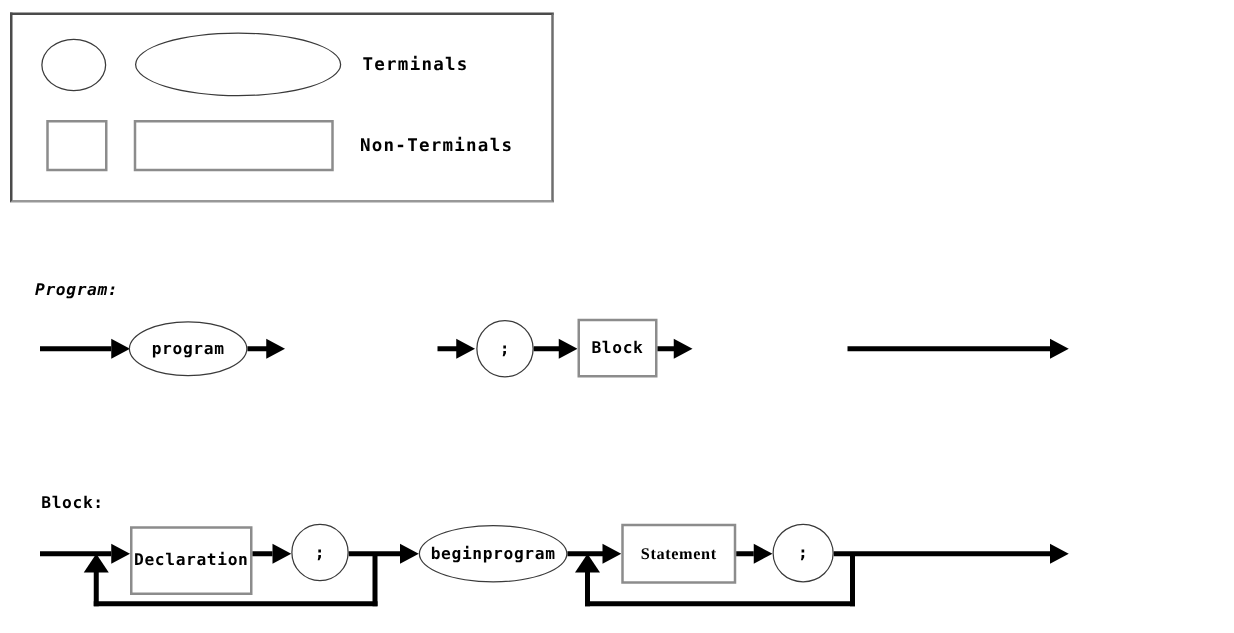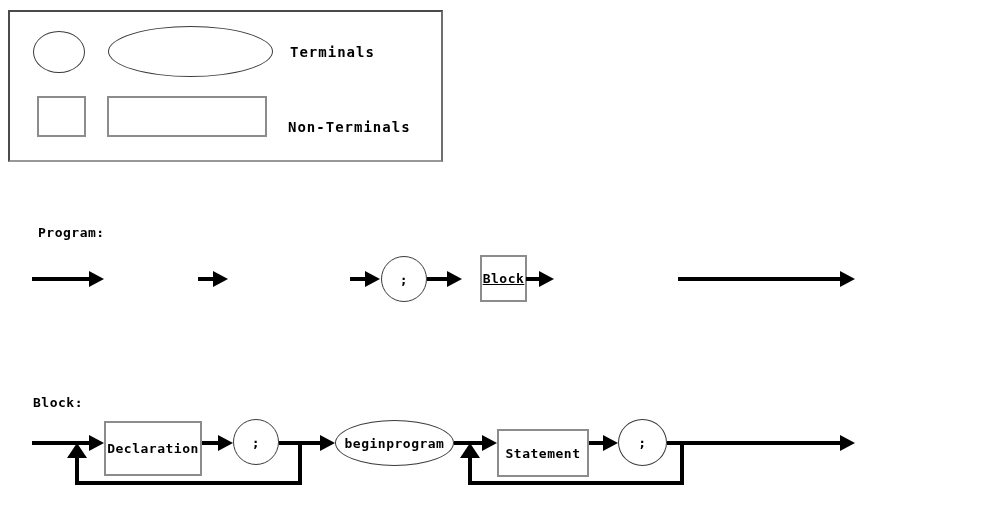--- a/index.html
+++ b/index.html
@@ -63,44 +63,47 @@
 
 <div class="canvas">
 
   <div class="abs legend-box">
     <div class="abs ellipse" style="left:23px; top:19px; width:52px; height:42px;"></div>
     <div class="abs ellipse" style="left:98px; top:14px; width:165px; height:51px;"></div>
     <div class="abs legend-label" style="left:280px; top:32px;">Terminals</div>
 
     <div class="abs rectnode" style="left:27px; top:84px; width:49px; height:41px;"></div>
     <div class="abs rectnode" style="left:97px; top:84px; width:160px; height:41px;"></div>
-    <div class="abs legend-label" style="left:278px; top:97px;margin-top:10px;">Non-Terminals</div>
+    <div class="abs legend-label" style="left:278px; top:97px;">Non-Terminals</div>
   </div>
 
-  <div class="abs rule-title" style="left:38px; top:225px;">Program:</div>
+  <div class="abs rule-title" style="left:28px; top:225px;font-style:italic;">Program:</div>
 
   <div class="abs hline" style="left:32px; top:277px; width:57px;"></div>
   <div class="abs arr-r" style="left:89px; top:271px;"></div>
 
+  <div class="abs ellipse" style="left:103px; top:257px; width:95px; height:44px;">
+    <span>program</span>
+  </div>
 
   <div class="abs hline" style="left:198px; top:277px; width:16px;"></div>
   <div class="abs arr-r" style="left:213px; top:271px;"></div>
 
 
   <div class="abs hline" style="left:350px; top:277px; width:16px;"></div>
   <div class="abs arr-r" style="left:365px; top:271px;"></div>
 
   <div class="abs ellipse" style="left:381px; top:256px; width:46px; height:46px;">
     <span>;</span>
   </div>
 
   <div class="abs hline" style="left:427px; top:277px; width:21px;"></div>
   <div class="abs arr-r" style="left:447px; top:271px;"></div>
 
-  <div class="abs rectnode" style="left:480px; top:255px; width:47px; height:47px;text-decoration:underline;">
+  <div class="abs rectnode" style="left:462px; top:255px; width:64px; height:47px;">
     <span>Block</span>
   </div>
 
   <div class="abs hline" style="left:526px; top:277px; width:14px;"></div>
   <div class="abs arr-r" style="left:539px; top:271px;"></div>
 
 
   <div class="abs hline" style="left:678px; top:277px; width:163px;"></div>
   <div class="abs arr-r" style="left:840px; top:271px;"></div>
 
@@ -133,21 +136,21 @@
   </div>
 
   <div class="abs vline" style="left:680px; top:443px; height:42px;"></div>
   <div class="abs hline" style="left:468px; top:481px; width:216px;"></div>
   <div class="abs vline" style="left:468px; top:457px; height:28px;"></div>
   <div class="abs arr-u" style="left:460px; top:443px;"></div>
 
   <div class="abs hline" style="left:454px; top:441px; width:29px;"></div>
   <div class="abs arr-r" style="left:482px; top:435px;"></div>
 
-  <div class="abs rectnode" style="left:497px; top:429px; width:92px; height:48px;">
+  <div class="abs rectnode" style="left:497px; top:419px; width:92px; height:48px;font-family:Liberation Serif, serif;">
     <span>Statement</span>
   </div>
 
   <div class="abs hline" style="left:589px; top:441px; width:14px;"></div>
   <div class="abs arr-r" style="left:603px; top:435px;"></div>
 
   <div class="abs ellipse" style="left:618px; top:419px; width:49px; height:47px;">
     <span>;</span>
   </div>
 

